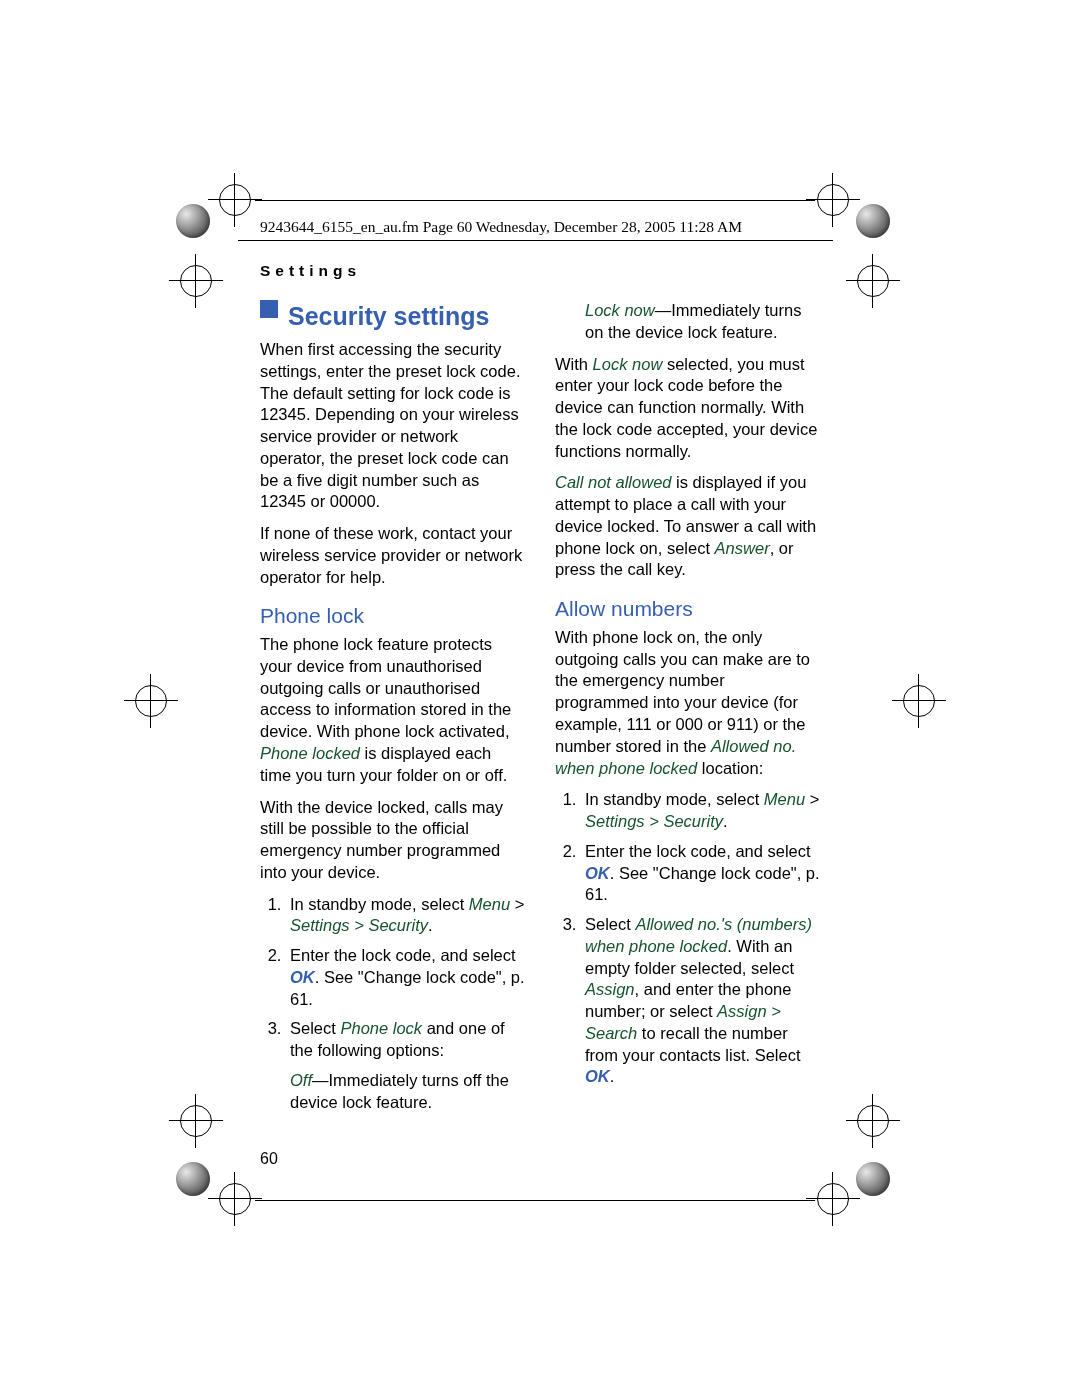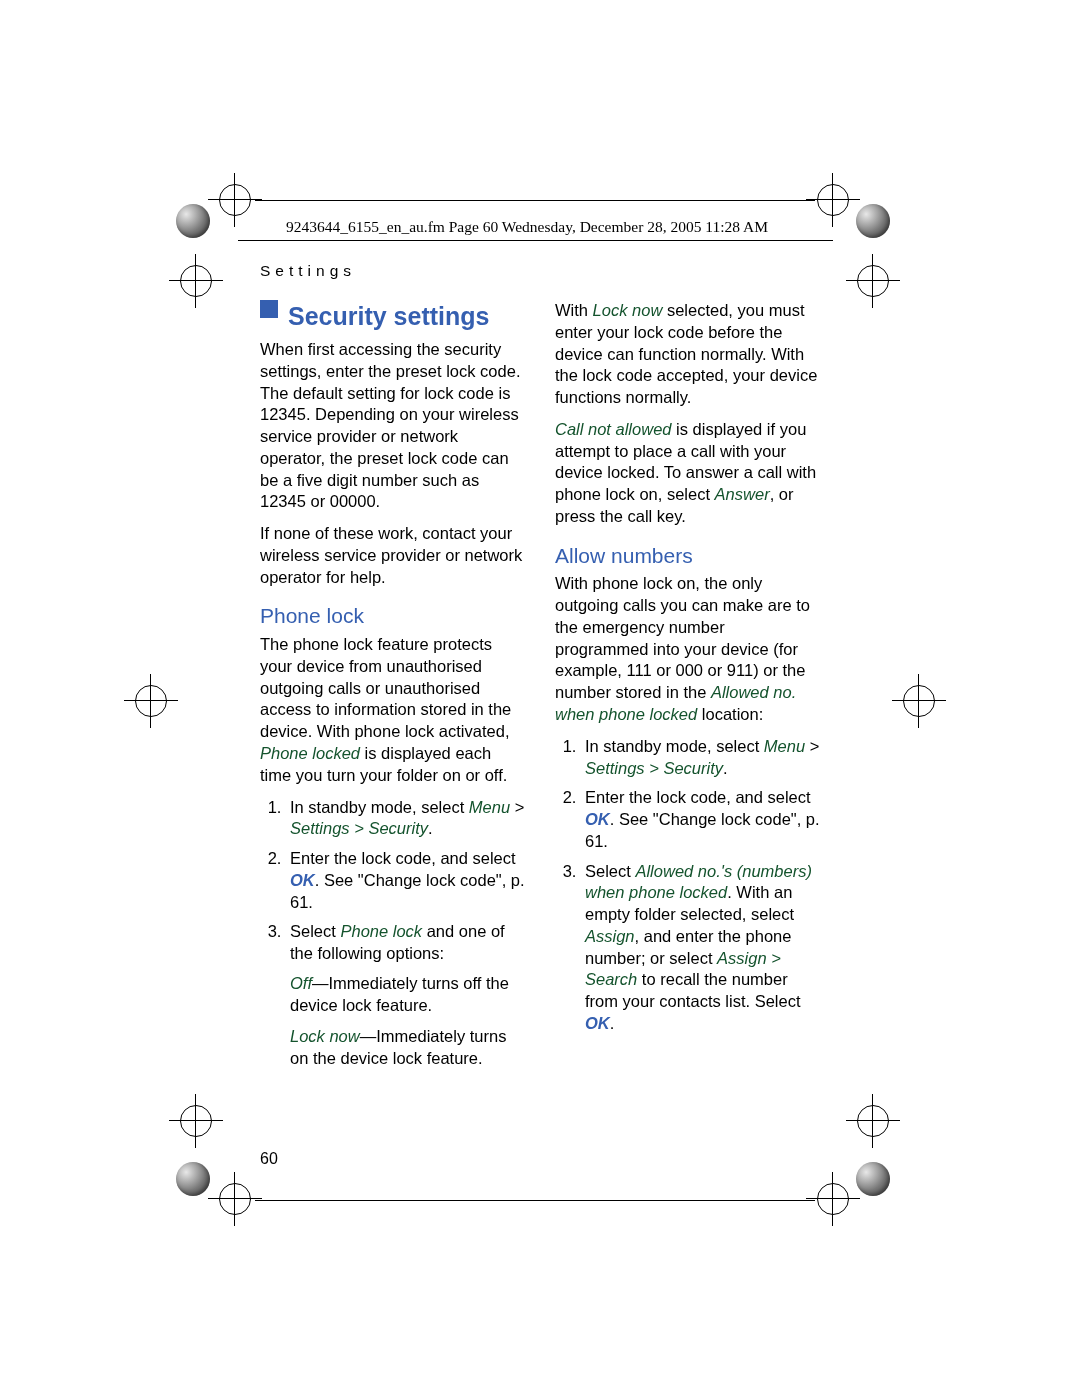--- a/index.html
+++ b/index.html
@@ -58,28 +58,27 @@
   }
   .header-line {
     position: absolute;
     border-top: 1px solid #000;
   }
   .header-text {
     position: absolute;
     font-family: "Times New Roman", serif;
     font-size: 15.5px;
     color: #000;
-    margin-left: 26px;
   }
   .section-label {
     position: absolute;
     font-size: 15.5px;
     letter-spacing: 5px;
     color: #000;
-    font-weight: normal;
+    font-weight: bold;
     text-align: right;
   }
   .content {
     position: absolute;
     left: 260px;
     top: 300px;
     width: 560px;
     font-size: 16.5px;
     line-height: 1.32;
     color: #000;
@@ -197,20 +196,21 @@
 
     <p>When first accessing the security settings, enter the preset lock code. The default setting for lock code is 12345. Depending on your wireless service provider or network operator, the preset lock code can be a five digit number such as 12345 or 00000.</p>
     <p>If none of these work, contact your wireless service provider or network operator for help.</p>
 
     <h2>Phone lock</h2>
 
     <p>
       <span>The phone lock feature protects your device from unauthorised outgoing calls or unauthorised access to information stored in the device. With phone lock activated, </span><span class="em-blue">Phone locked</span><span> is displayed each time you turn your folder on or off.</span>
     </p>
 
+    <p>With the device locked, calls may still be possible to the official emergency number programmed into your device.</p>
 
     <ol>
       <li>
         <span>In standby mode, select </span><span class="em-blue">Menu</span><span> &gt; </span><span class="em-blue">Settings &gt; Security</span><span>.</span>
       </li>
       <li>
         <span>Enter the lock code, and select </span><span class="em-ok">OK</span><span>. See "Change lock code", p. 61.</span>
       </li>
       <li>
         <span>Select </span><span class="em-blue">Phone lock</span><span> and one of the following options:</span>

